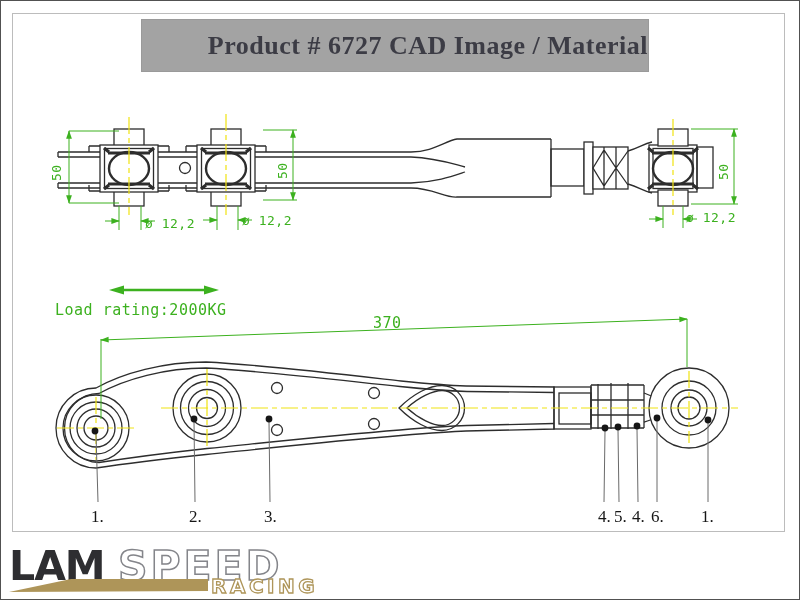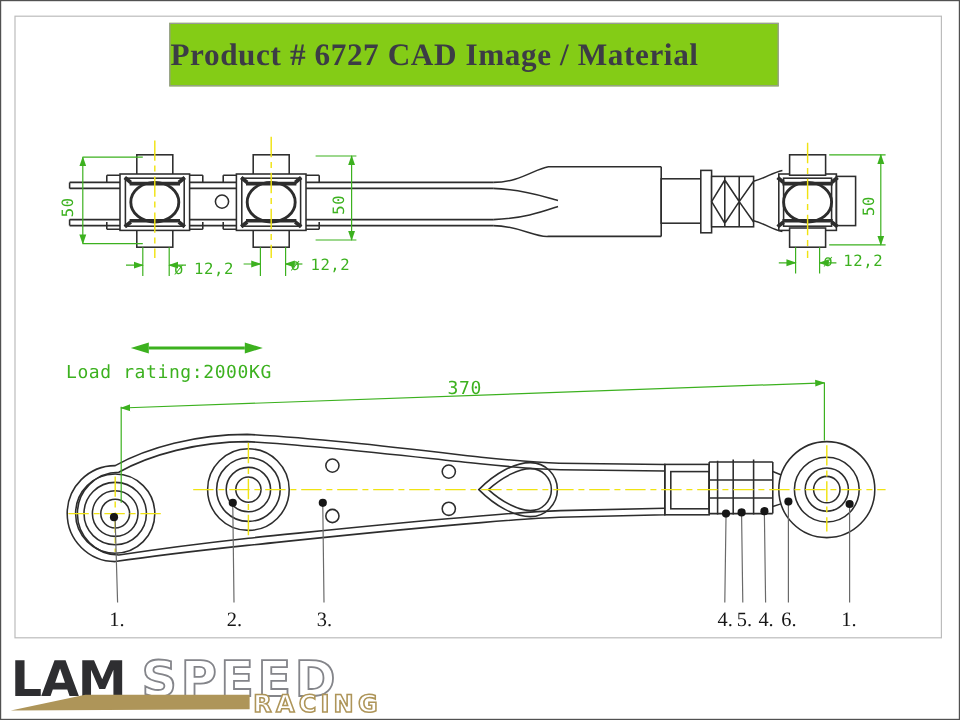--- a/index.html
+++ b/index.html
@@ -7,22 +7,22 @@
     position:relative;width:800px;height:600px;background:#ffffff;
     border:1px solid #515151;box-sizing:border-box;overflow:hidden;
     font-family:"Liberation Sans",sans-serif;
   }
   .frame{
     position:absolute;left:11px;top:12px;width:773px;height:519px;
     border:1px solid #bcbcbc;box-sizing:border-box;
   }
   .title-box{
     position:absolute;left:140px;top:18px;width:508px;height:53px;
-    border:1px solid #9a9a9a;box-sizing:border-box;background:#84cc16;
-    display:flex;align-items:center;justify-content:flex-start;
+    border:1px solid #9a9a9a;box-sizing:border-box;background:#a3a3a3;
+    display:flex;align-items:center;justify-content:flex-end;
     font-family:"Liberation Serif",serif;font-weight:bold;font-size:26px;
     color:#3c3c45;letter-spacing:.5px;
   }
   svg{position:absolute;left:0;top:0;}
   .ln  {stroke:var(--ink);fill:none;stroke-width:1.3;}
   .lnf {stroke:var(--ink);fill:#fff;stroke-width:1.3;}
   .lnb {stroke:var(--ink);fill:none;stroke-width:3;}
   .lnb2{stroke:var(--ink);fill:none;stroke-width:2.4;}
   .clip{stroke:var(--ink);fill:none;stroke-width:3.2;}
   .grn {stroke:var(--green);fill:none;stroke-width:1;}

